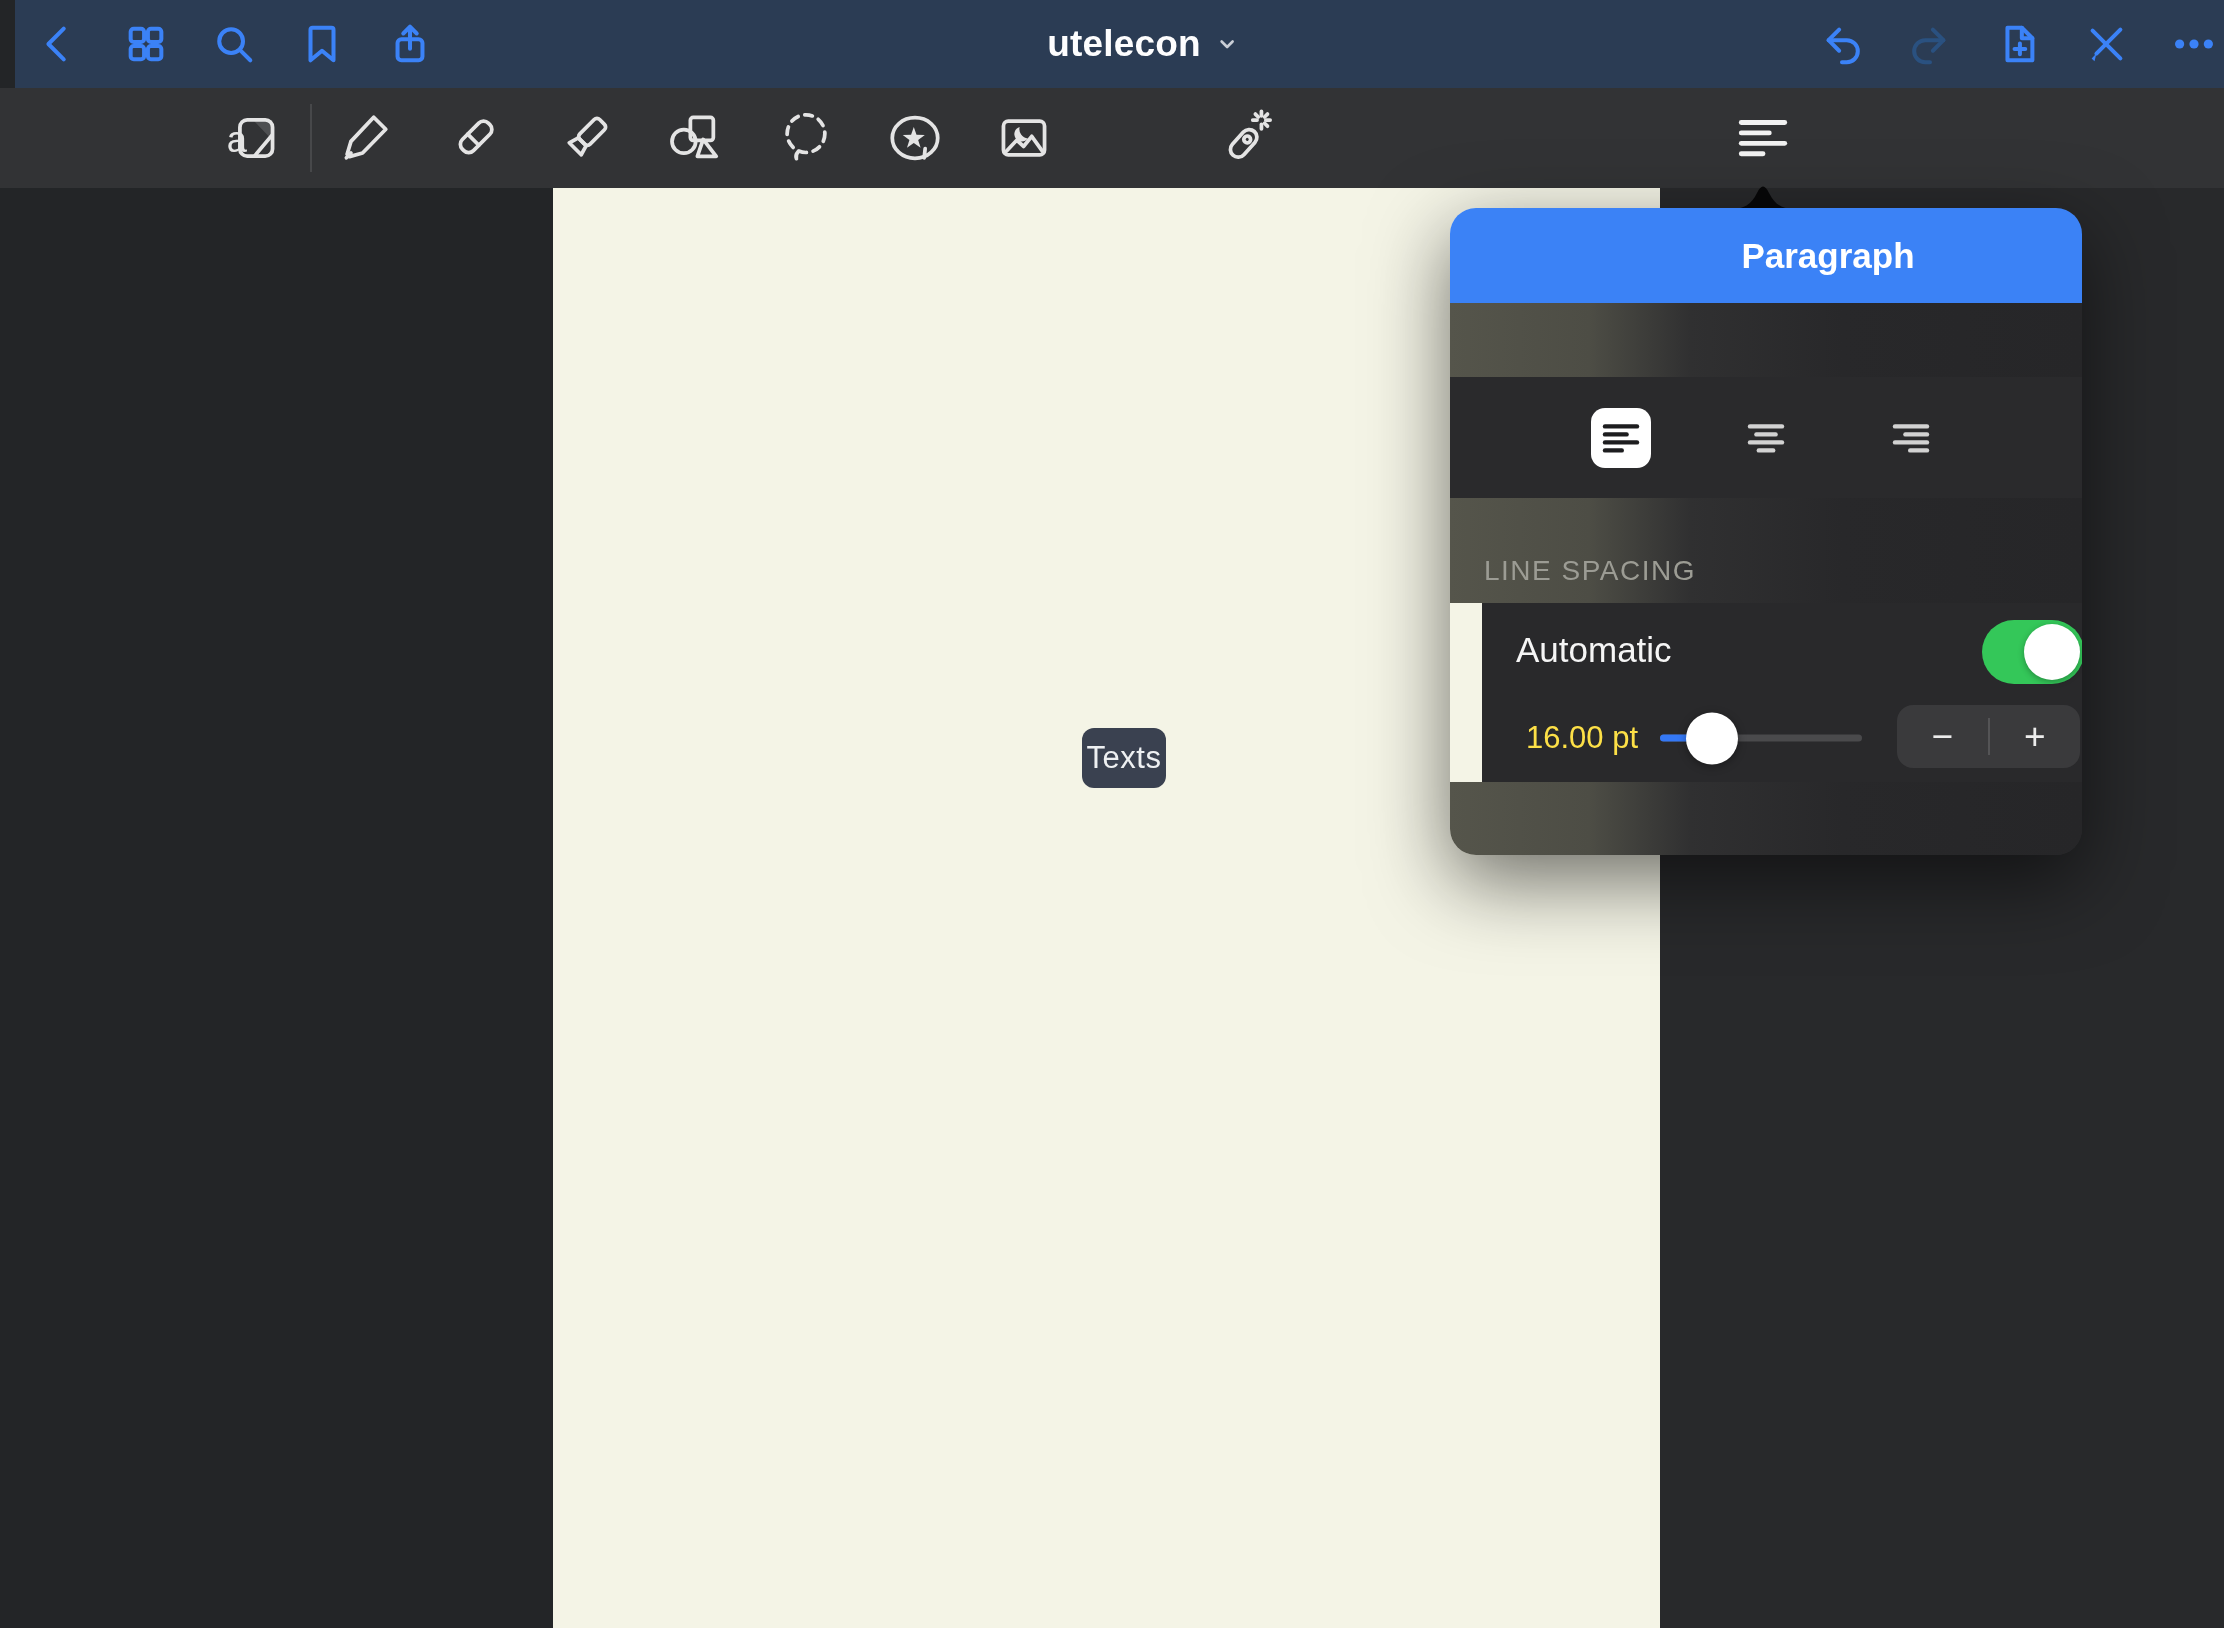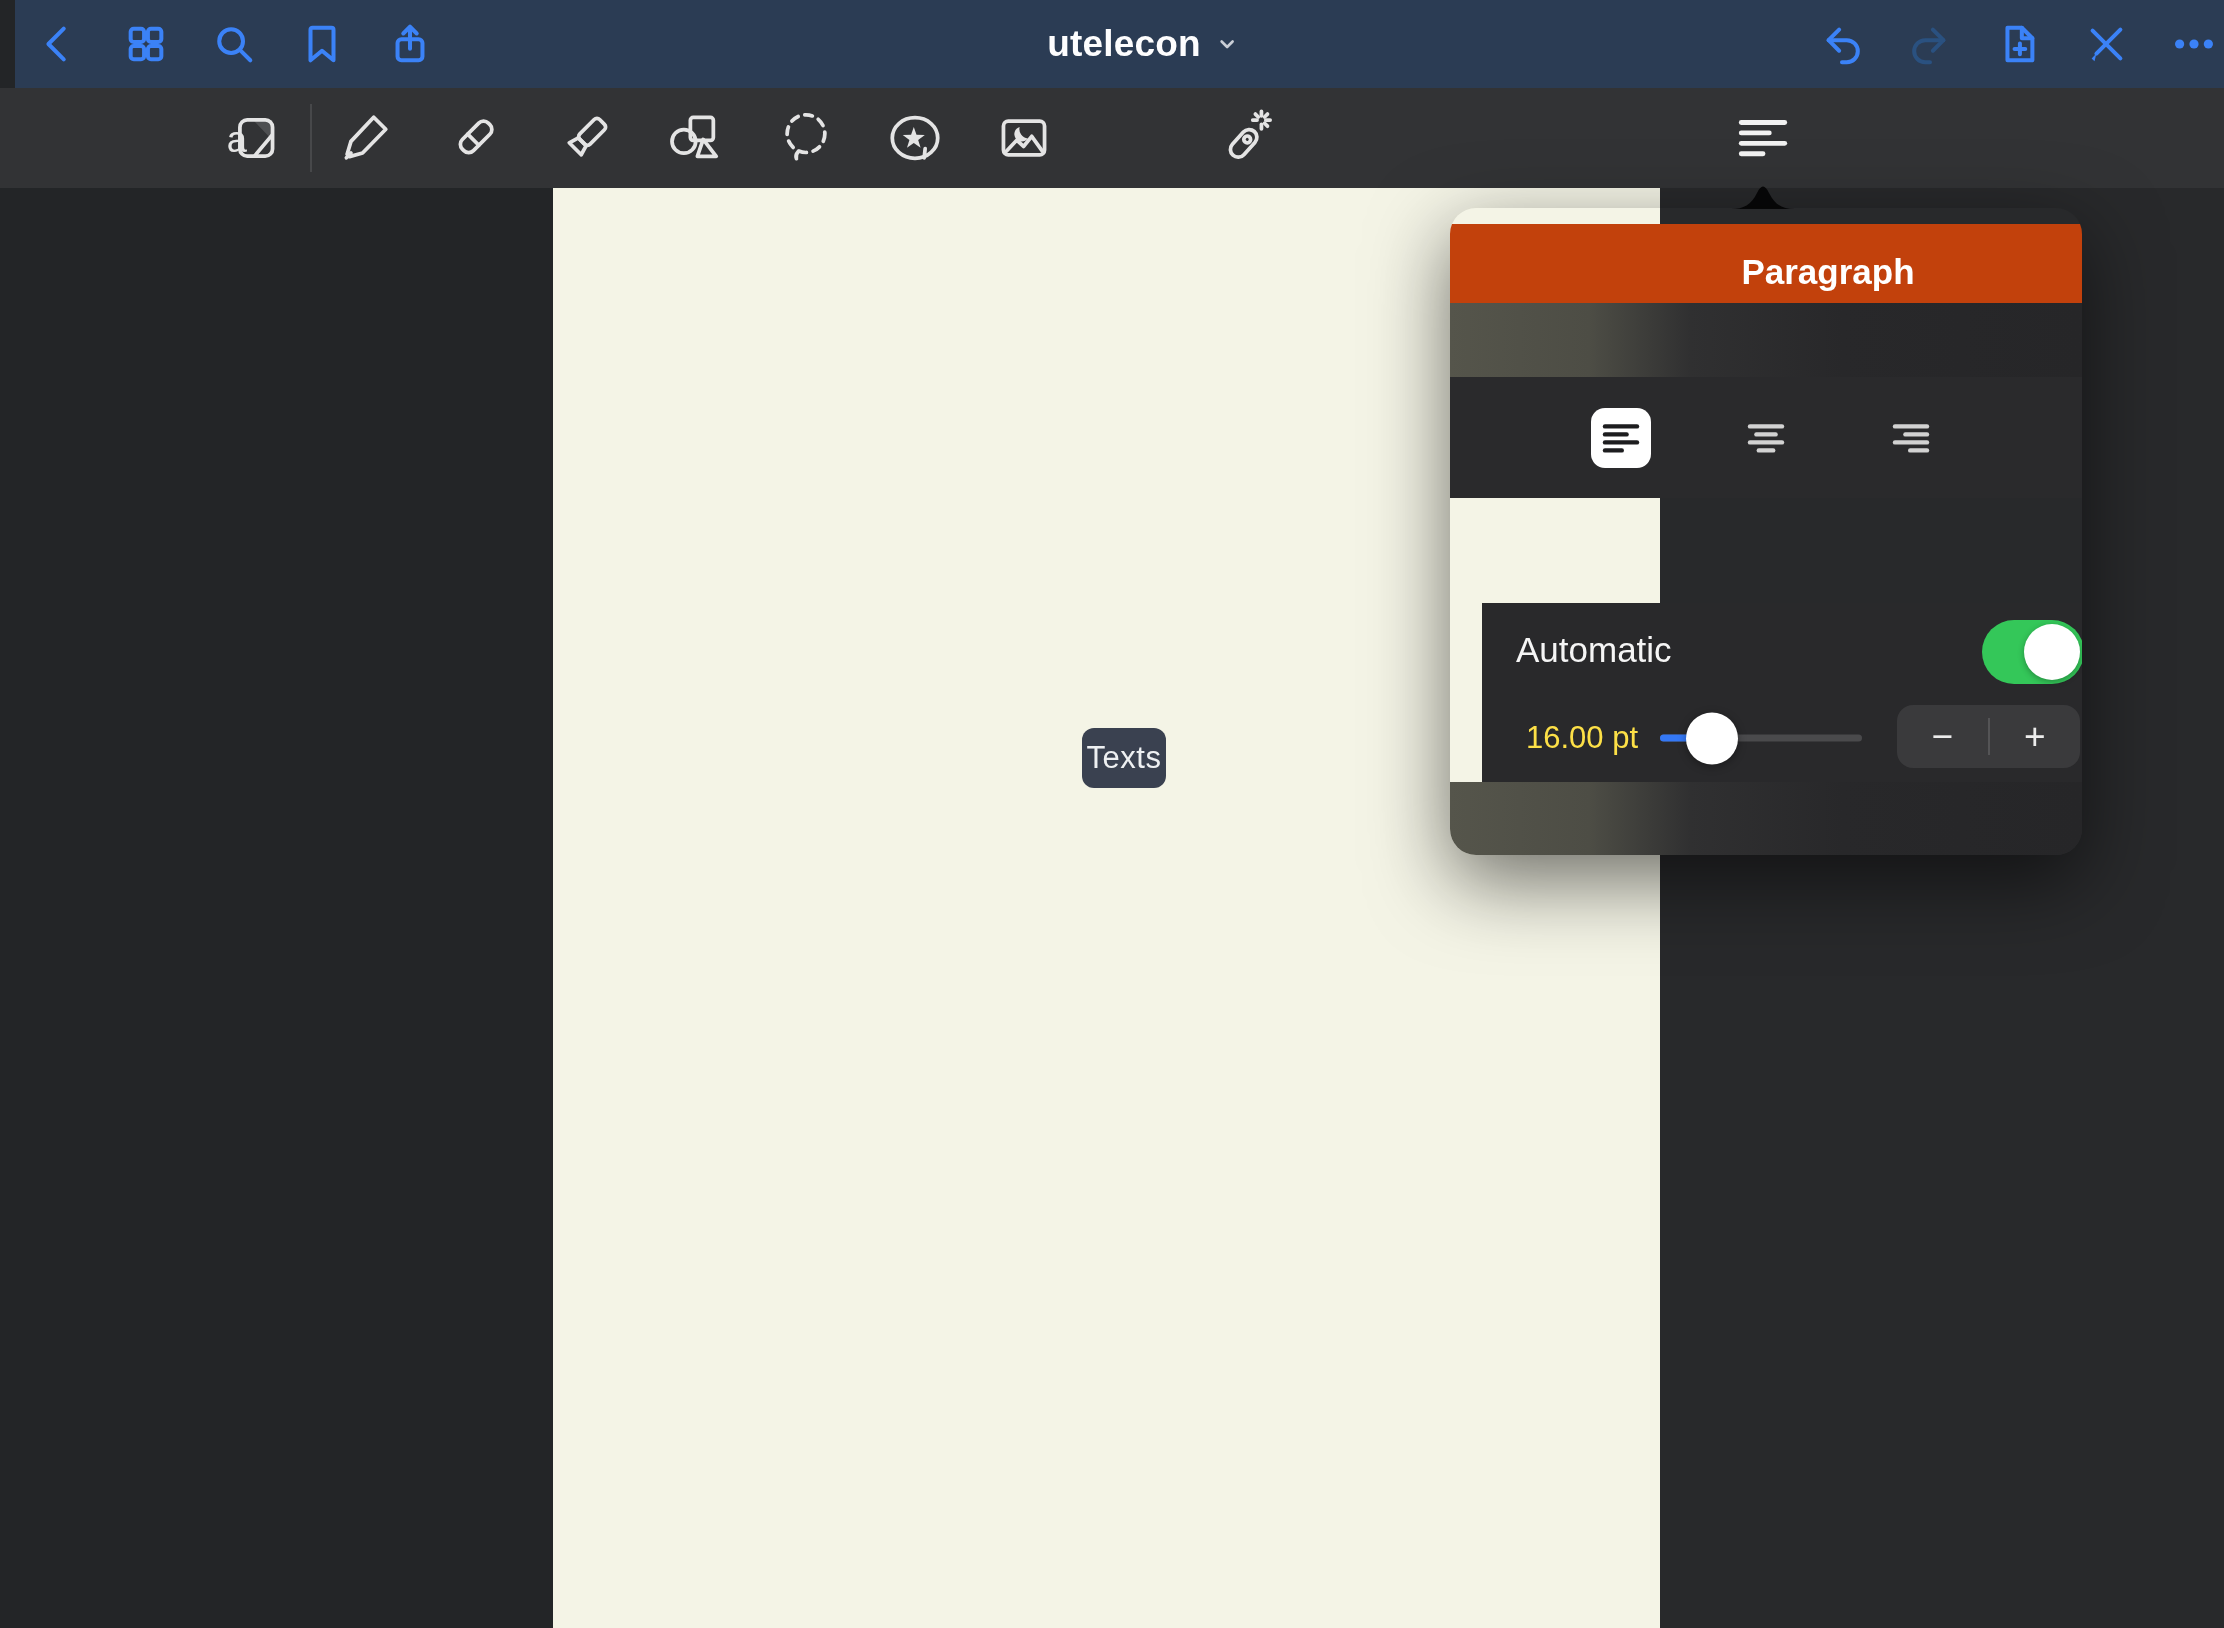--- a/index.html
+++ b/index.html
@@ -51,21 +51,21 @@
   .page { position:absolute; left:553px; top:188px; width:1107px; height:1440px; background:#f4f4e6; }
   .canvas-right { position:absolute; left:1660px; top:188px; width:564px; height:1440px; background:#28292b; }
   .text-object { position:absolute; left:1082px; top:728px; width:84px; height:60px; background:#3a4150;
                  border-radius:12px; display:flex; align-items:center; justify-content:center;
                  color:#eef0f2; font-size:31px; font-weight:300; letter-spacing:.5px; cursor:pointer; }
 
   
   .popup-arrow { position:absolute; left:1731px; top:182px; width:64px; height:27px; }
   .popup { position:absolute; left:1450px; top:208px; width:632px; height:647px; border-radius:26px;
            overflow:hidden; box-shadow:0 26px 80px rgba(0,0,0,.55); }
-  .pp-header { position:absolute; left:0; top:16px; width:756px; height:95px; background:#c2410c;
+  .pp-header { position:absolute; left:0; top:0; width:756px; height:95px; background:#3b82f6;
                display:flex; align-items:center; justify-content:center; }
   .pp-title { color:#ffffff; font-size:35px; font-weight:700; }
   .pp-band { position:absolute; left:0; width:632px;
              background:linear-gradient(to right,#55554b 0%,#4d4d45 22%,#303031 38%,#28282a 62%,#262628 100%); }
   .band1 { top:95px;  height:74px; }
   .band2 { top:290px; height:105px; display:flex; align-items:flex-end; }
   .band3 { top:574px; height:73px; }
   .pp-align-row { position:absolute; left:0; top:169px; width:632px; height:121px; background:#2a2a2c;
                   display:flex; align-items:center; justify-content:center; gap:85px; }
   .align-btn { width:60px; height:60px; border-radius:14px; display:flex; align-items:center;
@@ -350,20 +350,23 @@
       <div class="align-btn">
         <svg viewBox="0 0 24 24">
           <line class="al-reg" x1="4" y1="6.2" x2="20" y2="6.2"></line>
           <line class="al-reg" x1="9.2" y1="10.2" x2="20" y2="10.2"></line>
           <line class="al-reg" x1="4" y1="14.2" x2="20" y2="14.2"></line>
           <line class="al-reg" x1="11.6" y1="18.2" x2="20" y2="18.2"></line>
         </svg>
       </div>
     </div>
 
+    <div class="pp-band band2">
+      <span class="pp-section-label">LINE SPACING</span>
+    </div>
 
     <div class="pp-panel">
       <span class="pp-auto-label">Automatic</span>
       <div class="toggle">
         <div class="toggle-knob"></div>
       </div>
 
       <span class="pp-spacing-value">16.00 pt</span>
       <div class="slider">
         <div class="slider-fill"></div>

